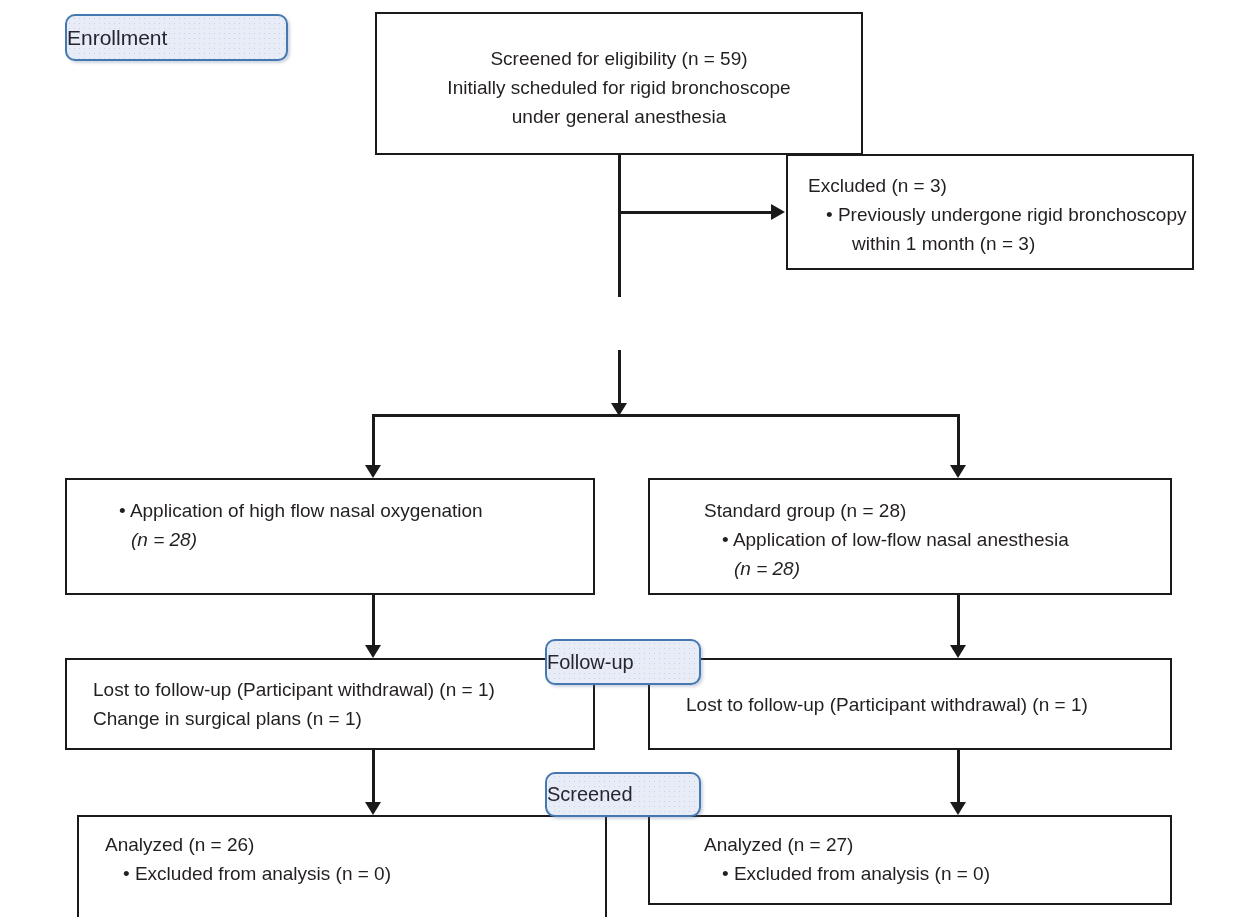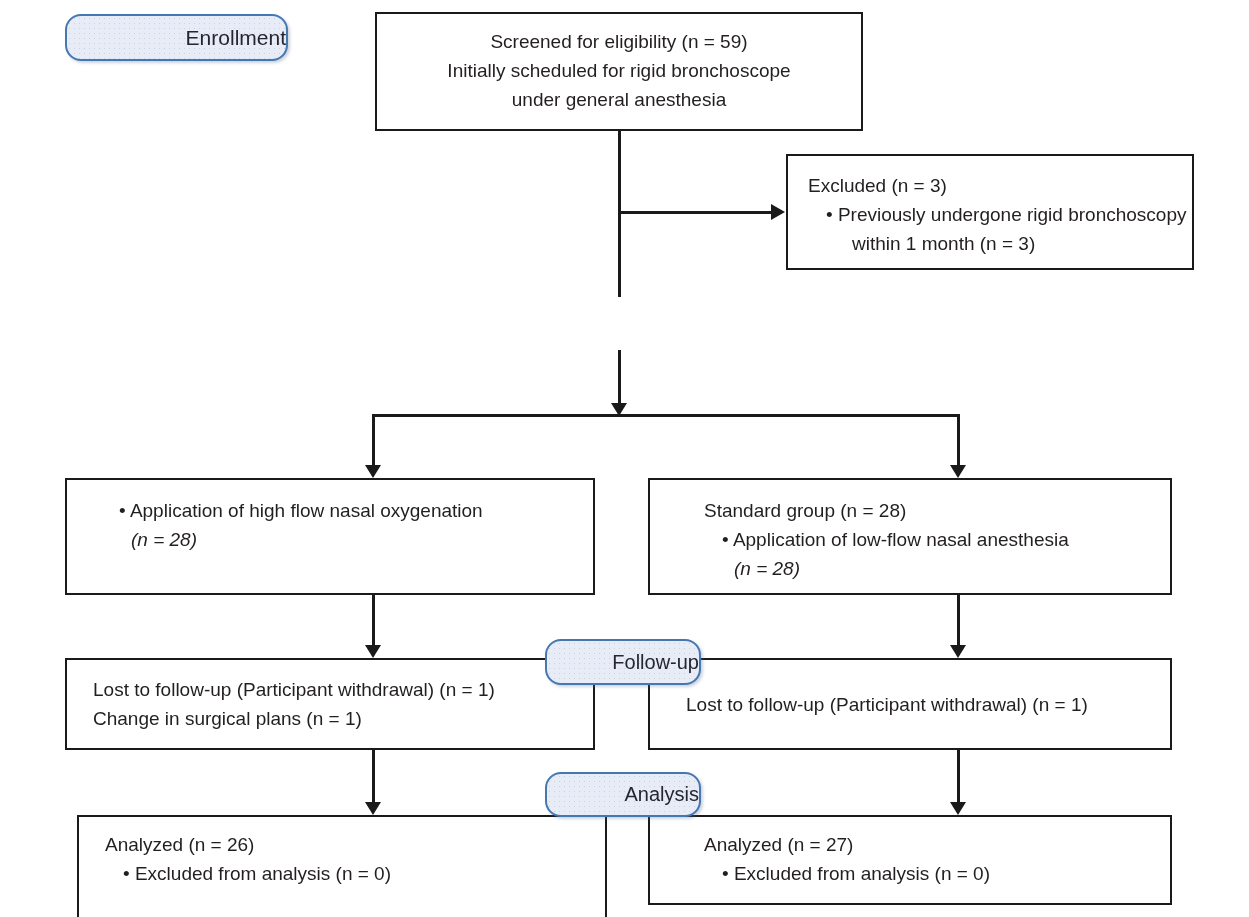--- a/index.html
+++ b/index.html
@@ -24,22 +24,22 @@
     font-size:19px;line-height:29px;
   }
   .node .ln{margin:0;white-space:nowrap;}
   .t-center{text-align:center;}
   .bullet-line{padding-left:18px;}
   .cont-line{padding-left:30px;font-style:italic;}
   .excl-cont{padding-left:44px;}
   
   .stage-badge{
     position:absolute;box-sizing:border-box;z-index:3;
-    display:flex;align-items:center;justify-content:flex-end;
-    border:2px solid var(--badge-border);border-radius:16px;
+    display:flex;align-items:center;justify-content:flex-start;
+    border:2px solid var(--badge-border);border-radius:10px;
     background-color:var(--badge-fill);
     background-image:radial-gradient(#c7d2e8 0.9px, transparent 0.9px);
     background-size:5px 5px;
     box-shadow:2px 2px 3px rgba(90,110,150,0.30);
     font-size:20px;color:var(--badge-text);
   }
   
   .vline{position:absolute;width:2.5px;background:var(--line-color);z-index:1;}
   .hline{position:absolute;height:2.5px;background:var(--line-color);z-index:1;}
   .ah-down{
@@ -74,21 +74,21 @@
   <div class="vline" style="left:372px;top:595px;height:51px;"></div>
   <div class="ah-down" style="left:365px;top:645px;"></div>
   <div class="vline" style="left:957px;top:595px;height:51px;"></div>
   <div class="ah-down" style="left:950px;top:645px;"></div>
 
   <div class="vline" style="left:372px;top:750px;height:53px;"></div>
   <div class="ah-down" style="left:365px;top:802px;"></div>
   <div class="vline" style="left:957px;top:750px;height:53px;"></div>
   <div class="ah-down" style="left:950px;top:802px;"></div>
 
-  <div class="node" style="left:375px;top:12px;width:488px;height:119px;padding-top:13px;">
+  <div class="node" style="left:375px;top:12px;width:488px;height:143px;padding-top:30px;">
     <p class="ln t-center">Screened for eligibility (n = 59)</p>
     <p class="ln t-center">Initially scheduled for rigid bronchoscope</p>
     <p class="ln t-center">under general anesthesia</p>
   </div>
 
   <div class="node" style="left:786px;top:154px;width:408px;height:116px;padding:15px 0 0 20px;">
     <p class="ln">Excluded (n = 3)</p>
     <p class="ln bullet-line">• Previously undergone rigid bronchoscopy</p>
     <p class="ln excl-cont">within 1 month (n = 3)</p>
   </div>
@@ -124,16 +124,16 @@
     <p class="ln bullet-line">• Excluded from analysis (n = 0)</p>
   </div>
 
   <div class="stage-badge" style="left:65px;top:14px;width:223px;height:47px;font-size:21px;">
     <span>Enrollment</span>
   </div>
   <div class="stage-badge" style="left:545px;top:622px;width:156px;height:46px;margin-top:17px;">
     <span>Follow-up</span>
   </div>
   <div class="stage-badge" style="left:545px;top:772px;width:156px;height:45px;">
-    <span>Analysis</span>
+    <span>Screened</span>
   </div>
 
 </div>
 
 </body></html>

